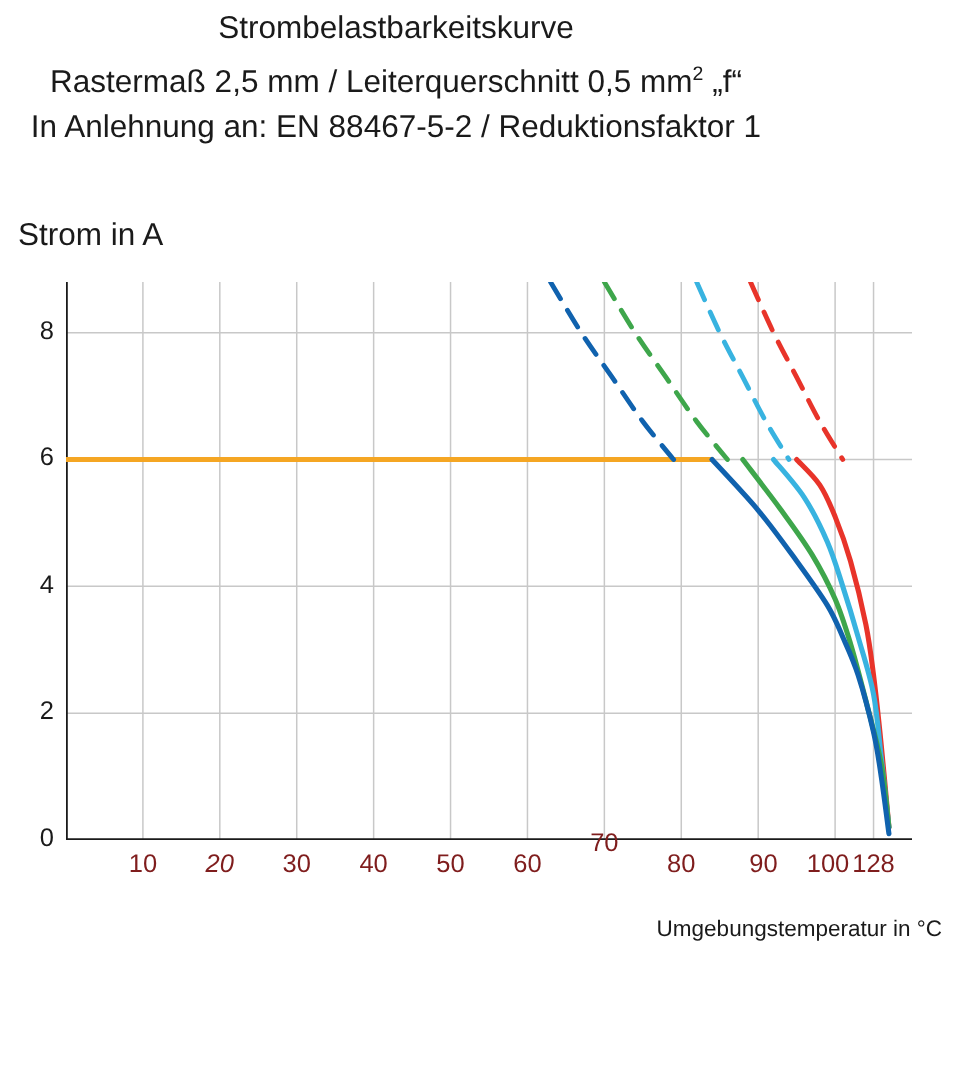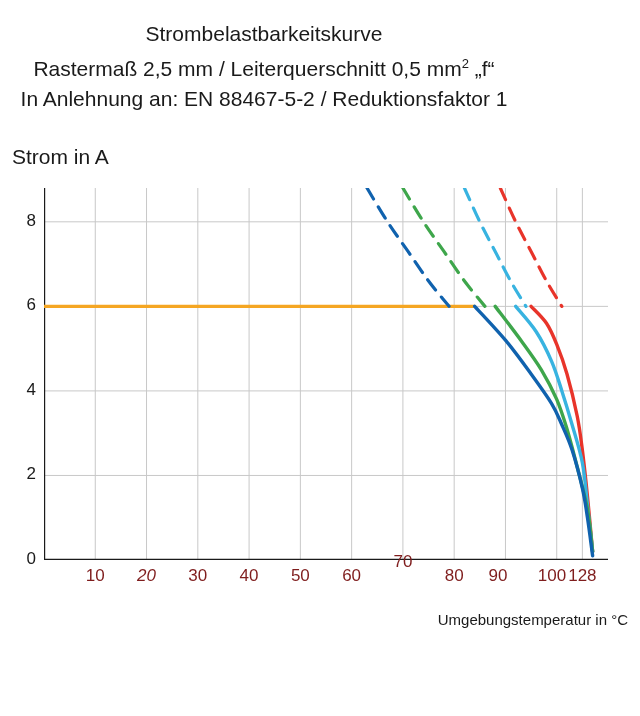--- a/index.html
+++ b/index.html
@@ -5,21 +5,21 @@
   html,body{margin:0;padding:0;}
   body{
     width:640px;height:716px;
     background:#ffffff;
     font-family:"Liberation Sans", sans-serif;
     color:#000000;
     overflow:hidden;
     position:relative;
   }
   #title-block{
-    position:absolute;left:0;top:19px;width:528px;
+    position:absolute;left:0;top:4px;width:528px;
     text-align:center;
     font-size:21px;
     line-height:30px;
     color:#1a1a1a;
   }
   #title-block div{white-space:nowrap;}
   .sup{font-size:13px;vertical-align:super;}
 
   #ylabel{
     position:absolute;left:12px;top:145px;
@@ -101,21 +101,21 @@
     <div class="ytick" style="left: -38px; top: 107.364px;">6</div>
     <div class="ytick" style="left: -38px; top: 22.8182px;">8</div>
     <div class="xtick" style="left: 31.2727px; top: 378px;">10</div>
     <div class="xtick" style="left: 82.5455px; top: 378px; font-style: italic;">20</div>
     <div class="xtick" style="left: 133.818px; top: 378px;">30</div>
     <div class="xtick" style="left: 185.091px; top: 378px;">40</div>
     <div class="xtick" style="left: 236.364px; top: 378px;">50</div>
     <div class="xtick" style="left: 287.636px; top: 378px;">60</div>
     <div class="xtick" style="left: 338.909px; top: 364px;">70</div>
     <div class="xtick" style="left: 390.182px; top: 378px;">80</div>
-    <div class="xtick" style="left: 434px; top: 378px;">90</div>
+    <div class="xtick" style="left: 445px; top: 378px;">90</div>
     <div class="xtick" style="left: 468px; top: 378px; margin-left: 20px;">100</div>
     <div class="xtick" style="left: 518.364px; top: 378px;">128</div>
   </div>
 
 <div id="legend">
   
   
   
   
   

